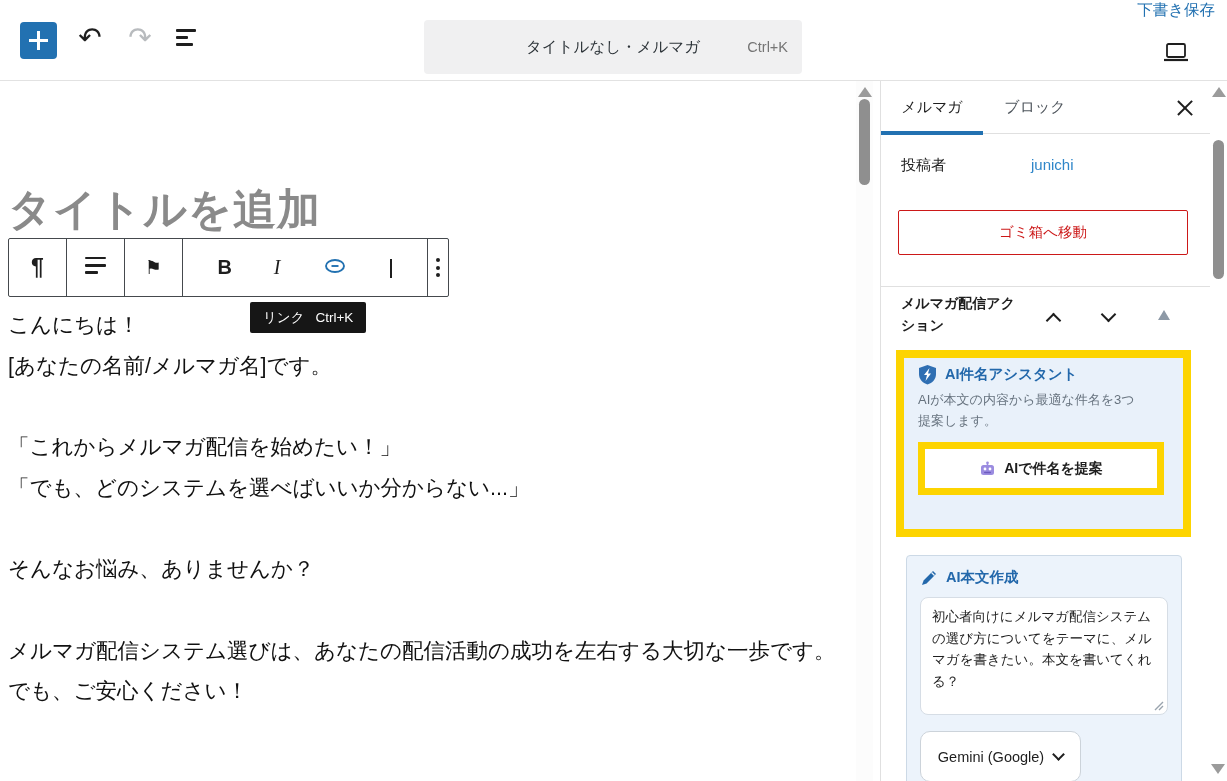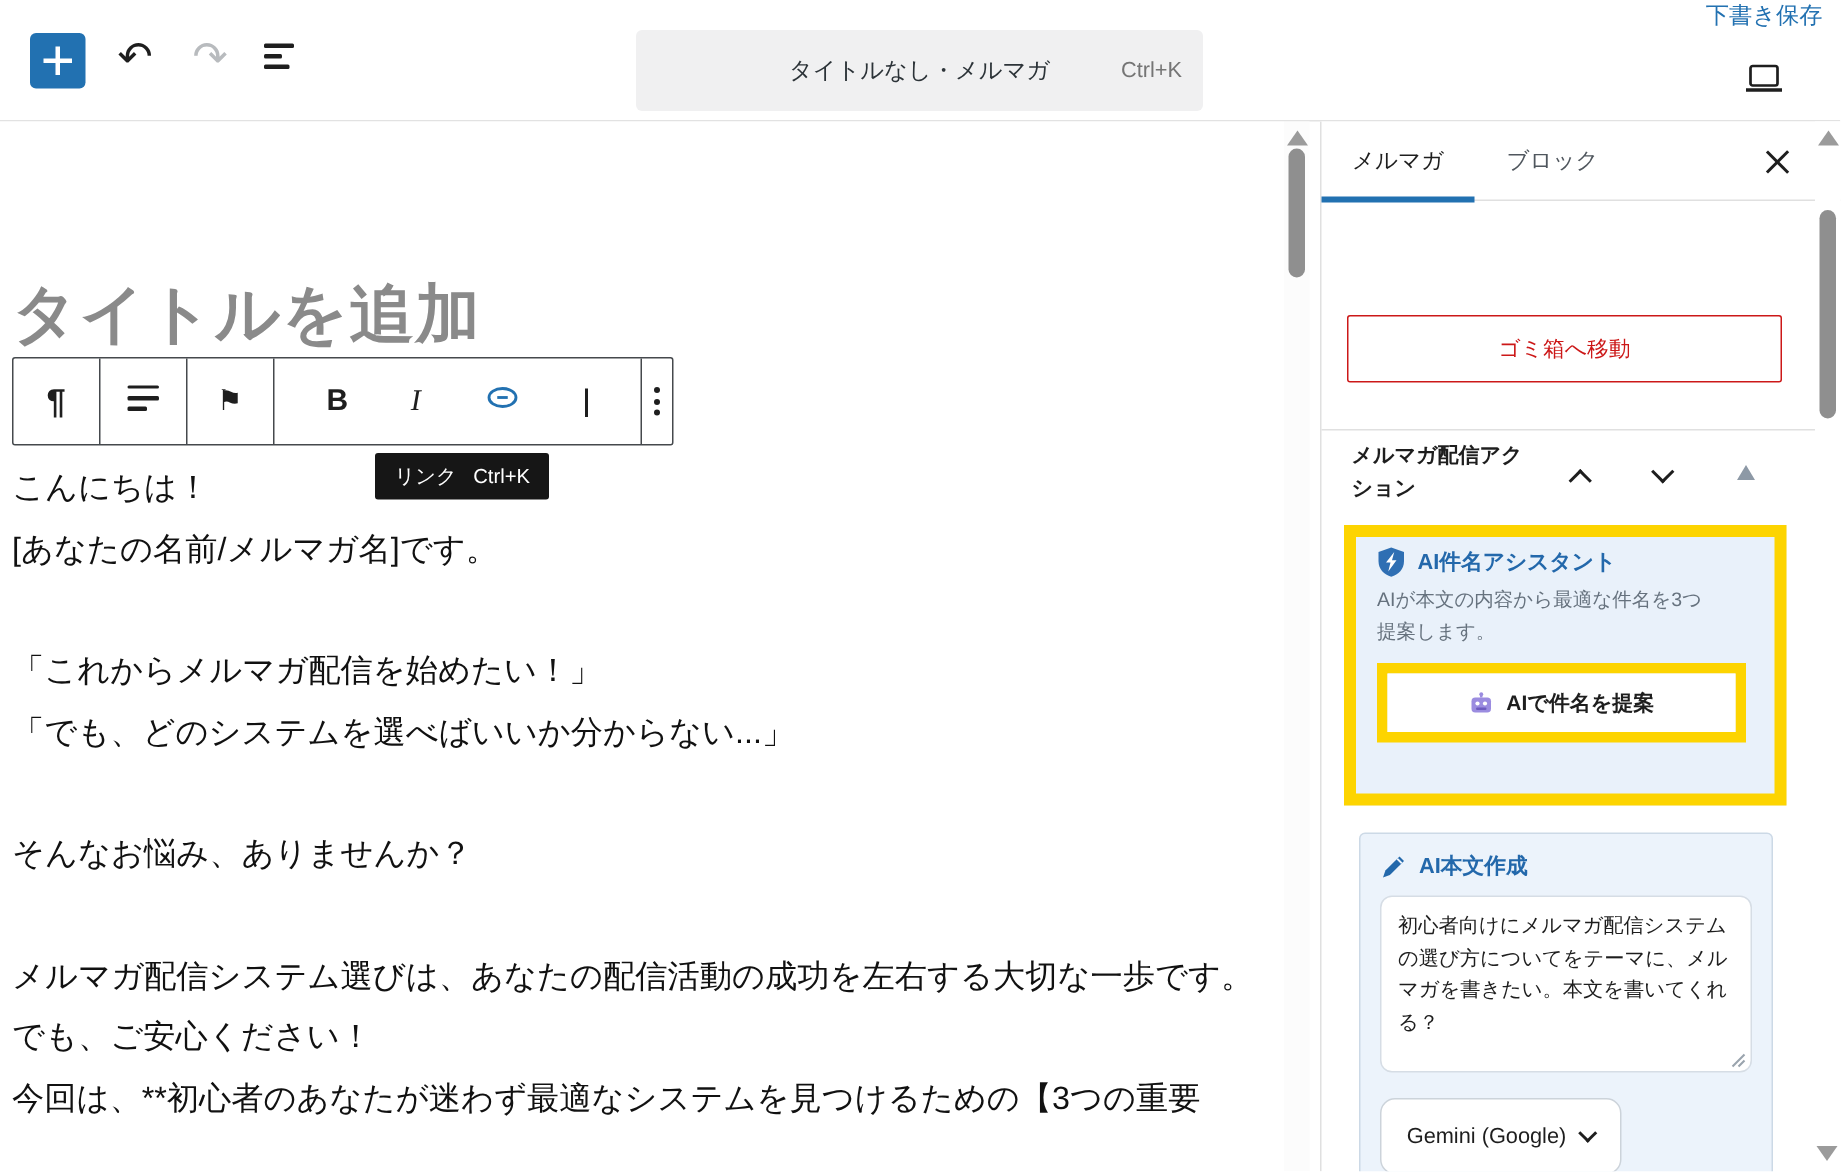--- a/index.html
+++ b/index.html
@@ -237,36 +237,39 @@
       <div>こんにちは！</div>
       <div>[あなたの名前/メルマガ名]です。</div>
       <div></div>
       <div>「これからメルマガ配信を始めたい！」</div>
       <div>「でも、どのシステムを選べばいいか分からない...」</div>
       <div></div>
       <div>そんなお悩み、ありませんか？</div>
       <div></div>
       <div>メルマガ配信システム選びは、あなたの配信活動の成功を左右する大切な一歩です。</div>
       <div>でも、ご安心ください！</div>
-      <div>今回は、**初心者のあなたが迷わず最適なシステムを見つけるための【3つの重要</div>
     </div>
   </div>
 
   <div class="scroll-main">
     <div class="tri-up"></div>
     <div class="thumb"></div>
   </div>
 
   <div class="sidebar">
     <div class="tabbar">
       <div class="tab tab-meru">メルマガ</div>
       <div class="tab tab-block">ブロック</div>
       <span class="close-x"></span>
     </div>
 
+    <div class="author-row">
+      <span>投稿者</span>
+      <span class="author-name">junichi</span>
+    </div>
 
     <button class="trash-btn">ゴミ箱へ移動</button>
     <div class="side-divider"></div>
 
     <div class="panel-head">メルマガ配信アクション</div>
     <div class="chev-btn pos-up">
         <span class="chev-up-i"></span>
       </div>
     <div class="chev-btn pos-down">
         <span class="chev-down-i"></span>

